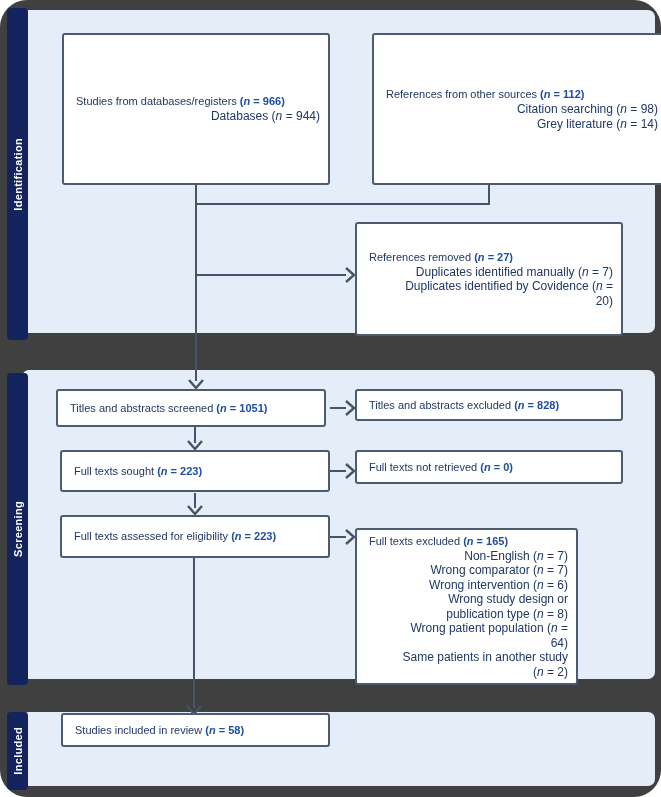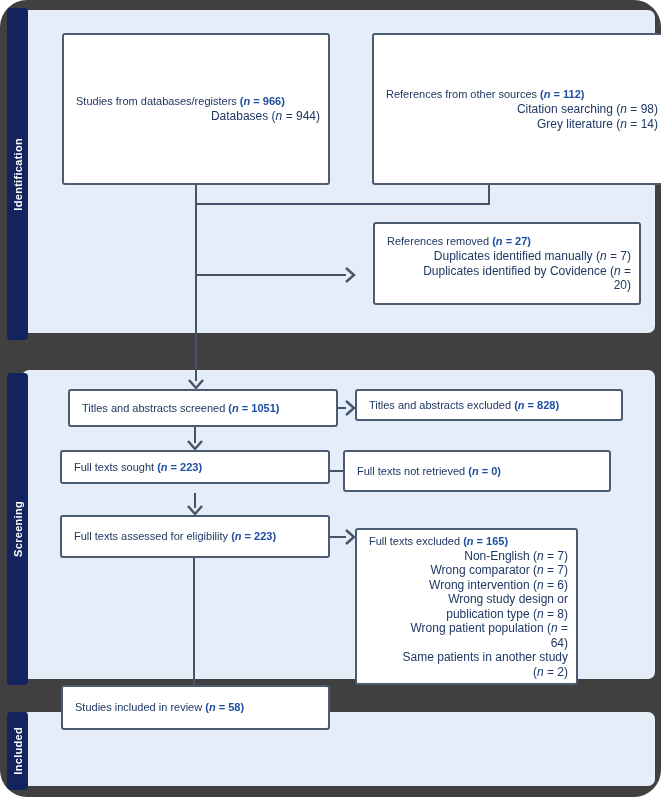--- a/index.html
+++ b/index.html
@@ -67,46 +67,46 @@
 
   <div class="box" style="left:62px;top:33px;width:268px;height:152px">
       <div class="box-title">Studies from databases/registers <span class="bn">(<i>n</i> = 966)</span></div>
       <div class="box-item">Databases (<i>n</i> = 944)</div>
     </div>
   <div class="box" style="left:372px;top:33px;width:296px;height:152px">
       <div class="box-title">References from other sources <span class="bn">(<i>n</i> = 112)</span></div>
       <div class="box-item">Citation searching (<i>n</i> = 98)</div>
       <div class="box-item">Grey literature (<i>n</i> = 14)</div>
     </div>
-  <div class="box" style="left:373px;top:222px;width:268px;height:83px">
+  <div class="box" style="left:355px;top:222px;width:268px;height:114px">
       <div class="box-title">References removed <span class="bn">(<i>n</i> = 27)</span></div>
       <div class="box-item">Duplicates identified manually (<i>n</i> = 7)</div>
       <div class="box-item">Duplicates identified by Covidence (<i>n</i> = 20)</div>
     </div>
-  <div class="box" style="left:68px;top:389px;width:270px;height:38px">
+  <div class="box" style="left:56px;top:389px;width:270px;height:38px">
       <div class="box-title">Titles and abstracts screened <span class="bn">(<i>n</i> = 1051)</span></div>
     </div>
   <div class="box" style="left:355px;top:389px;width:268px;height:32px">
       <div class="box-title">Titles and abstracts excluded <span class="bn">(<i>n</i> = 828)</span></div>
     </div>
-  <div class="box" style="left:60px;top:450px;width:270px;height:34px">
+  <div class="box" style="left:60px;top:450px;width:270px;height:42px">
       <div class="box-title">Full texts sought <span class="bn">(<i>n</i> = 223)</span></div>
     </div>
-  <div class="box" style="left:343px;top:450px;width:268px;height:42px">
+  <div class="box" style="left:355px;top:450px;width:268px;height:34px">
       <div class="box-title">Full texts not retrieved <span class="bn">(<i>n</i> = 0)</span></div>
     </div>
   <div class="box" style="left:60px;top:515px;width:270px;height:43px">
       <div class="box-title">Full texts assessed for eligibility <span class="bn">(<i>n</i> = 223)</span></div>
     </div>
   <div class="box" style="left:355px;top:528px;width:223px;height:157px">
       <div class="box-title">Full texts excluded <span class="bn">(<i>n</i> = 165)</span></div>
       <div class="box-item">Non-English (<i>n</i> = 7)</div>
       <div class="box-item">Wrong comparator (<i>n</i> = 7)</div>
       <div class="box-item">Wrong intervention (<i>n</i> = 6)</div>
       <div class="box-item">Wrong study design or publication type (<i>n</i> = 8)</div>
       <div class="box-item">Wrong patient population (<i>n</i> = 64)</div>
       <div class="box-item">Same patients in another study (<i>n</i> = 2)</div>
     </div>
-  <div class="box" style="left:61px;top:685px;width:269px;height:45px">
+  <div class="box" style="left:61px;top:713px;width:269px;height:34px">
       <div class="box-title">Studies included in review <span class="bn">(<i>n</i> = 58)</span></div>
     </div>
 
 </div>
 
 </body></html>

